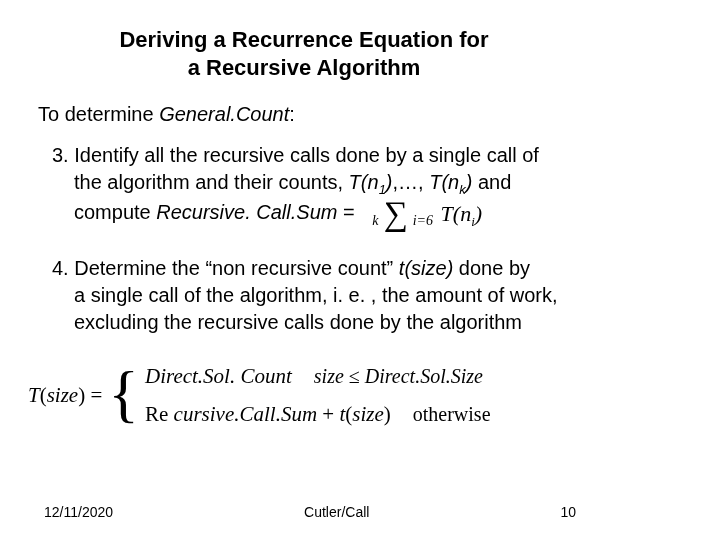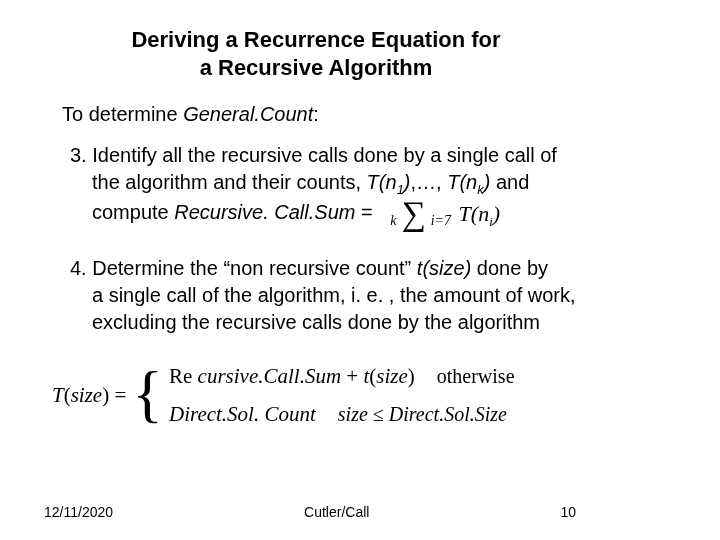--- a/index.html
+++ b/index.html
@@ -10,40 +10,40 @@
     background: #fff;
     font-family: Arial, Helvetica, sans-serif;
     color: #000;
     overflow: hidden;
   }
   .slide {
     position: relative;
     width: 620px;
     height: 540px;
     box-sizing: border-box;
-    padding: 20px 40px 40px 52px;
+    padding: 20px 40px 40px 28px;
   }
   .title {
     text-align: center;
     font-weight: bold;
     font-size: 22px;
     line-height: 1.25;
     margin-top: 6px;
     margin-bottom: 22px;
   }
   .intro {
     font-size: 20px;
     margin: 16px 0 16px 10px;
   }
   .body {
     font-size: 20px;
     line-height: 1.35;
   }
   .item {
-    margin-left: 18px;
+    margin-left: 24px;
     margin-bottom: 26px;
   }
   .indent {
     margin-left: 22px;
   }
   .italic { font-style: italic; }
   sub.sub { font-size: 65%; vertical-align: sub; }
 
   
   .sumwrap {
@@ -122,45 +122,45 @@
     <div class="item">
       <span>3. Identify all the recursive calls done by a single call of</span><br>
       <span class="indent">
         <span>the algorithm and their counts, </span><span class="italic"><span>T</span><span>(</span><span>n</span><sub class="sub">1</sub><span>)</span></span><span>,…, </span><span class="italic"><span>T</span><span>(</span><span>n</span><sub class="sub">k</sub><span>)</span></span><span> and</span>
       </span><br>
       <span class="indent">
         <span>compute  </span><span class="italic">Recursive. Call.Sum</span><span> = </span>
         <span class="sumwrap">
           <span class="sumtop">k</span>
           <span class="sigma">∑</span>
-          <span class="sumbot">i=7</span>
+          <span class="sumbot">i=6</span>
         </span>
         <span class="sumterm"><span>T</span>(<span>n</span><span class="subi">i</span>)</span>
       </span>
     </div>
 
     <div class="item">
       <span>
         <span>4. Determine the “non recursive count”  </span><span class="italic"><span>t</span>(<span>size</span>)</span><span> done by</span>
       </span><br>
       <span class="indent">a single call of the algorithm, i. e. , the amount of work,</span><br>
       <span class="indent">excluding the recursive calls done by the algorithm</span>
     </div>
 
     <div class="eqblock">
       <span class="lhs"><span>T</span><span class="upright">(</span><span>size</span><span class="upright">)</span><span class="upright"> = </span></span>
       <span class="brace">{</span>
       <span class="cases">
         <span class="caserow">
+          <span class="expr">Direct.Sol. Count</span>
+          <span class="cond"><span>size</span><span class="upright"> ≤ </span><span>Direct.Sol.Size</span></span>
+        </span>
+        <span class="caserow">
           <span class="expr"><span class="noital">Re </span><span>cursive.Call.Sum</span><span class="upright"> + </span><span>t</span><span class="upright">(</span><span>size</span><span class="upright">)</span></span>
           <span class="cond upright">otherwise</span>
-        </span>
-        <span class="caserow">
-          <span class="expr">Direct.Sol. Count</span>
-          <span class="cond"><span>size</span><span class="upright"> ≤ </span><span>Direct.Sol.Size</span></span>
         </span>
       </span>
     </div>
 
   </div>
 
   <div class="footer">
     <span>12/11/2020</span>
     <span>Cutler/Call</span>
     <span>10</span>

